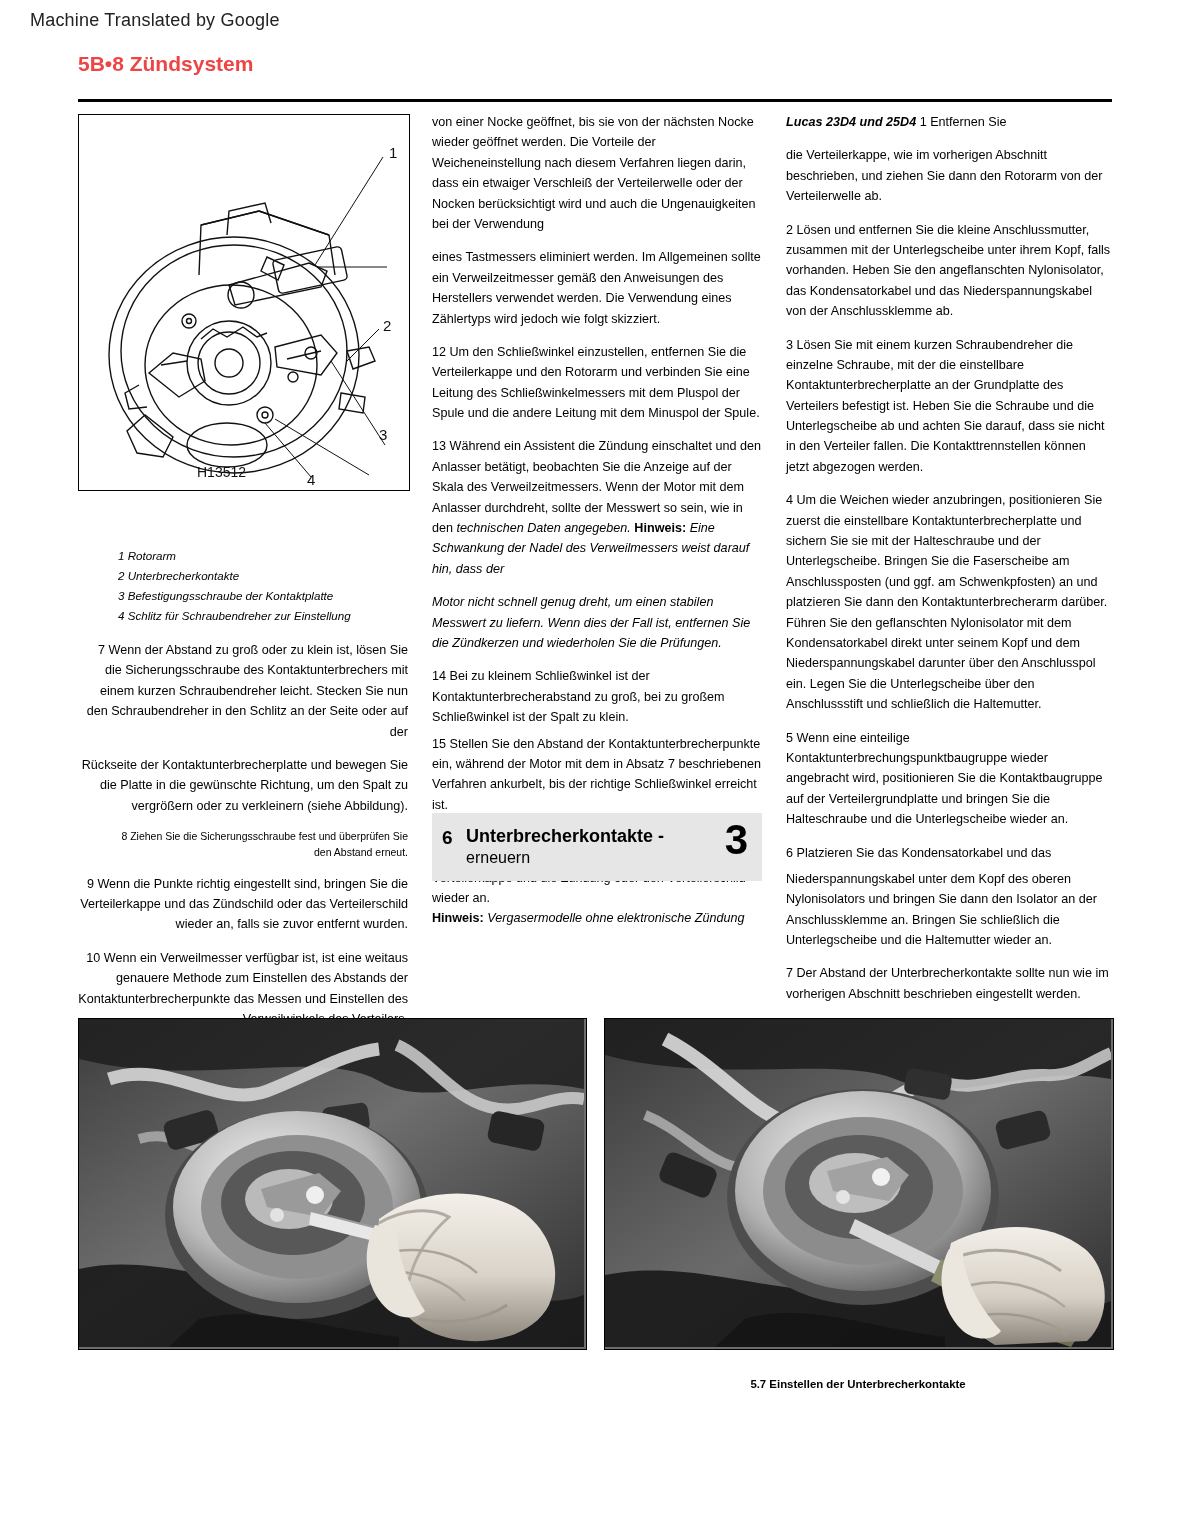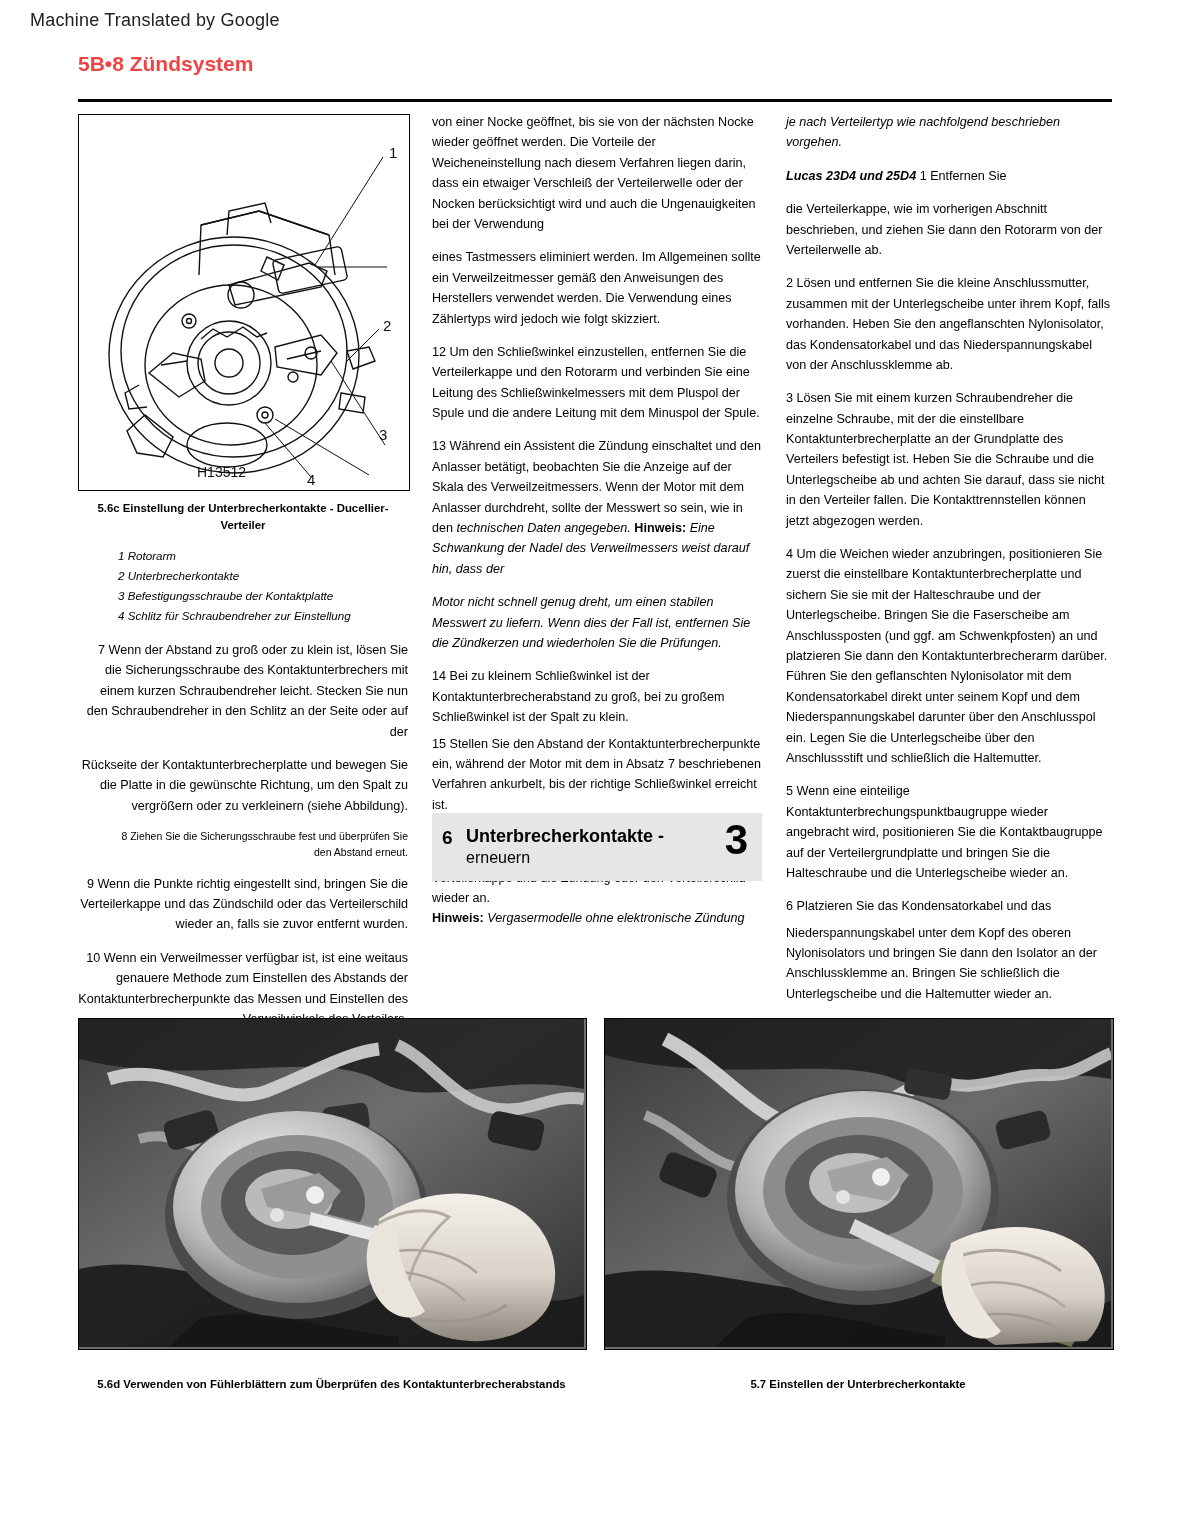--- a/index.html
+++ b/index.html
@@ -236,21 +236,20 @@
         <text x="228" y="370">4</text>
       </g>
       <g stroke="#111" stroke-width="1" fill="none">
         <path d="M236 150 L304 42"></path>
         <path d="M268 246 L300 214"></path>
       </g>
       <text x="118" y="362" font-family="Liberation Sans, sans-serif" font-size="14" fill="#111">H13512</text>
     </svg>
   </div>
 
-  <div class="fig-cap cap-56c">5.6c Einstellung der Unterbrecherkontakte - Ducellier-Verteiler</div>
 
   <div class="legend">
     <div>1 Rotorarm</div>
     <div>2 Unterbrecherkontakte</div>
     <div>3 Befestigungsschraube der Kontaktplatte</div>
     <div>4 Schlitz für Schraubendreher zur Einstellung</div>
   </div>
 
   <div class="col col1" style="top:640px;text-align:right;">
     <p><span>7 Wenn der Abstand zu groß oder zu klein ist, lösen Sie die Sicherungsschraube des Kontaktunterbrechers mit einem kurzen Schraubendreher leicht. Stecken Sie nun den Schraubendreher in den Schlitz an der Seite oder auf der</span></p>
@@ -283,21 +282,20 @@
       <span class="sub">erneuern</span>
     </div>
     <div class="sec-big">3</div>
   </div>
 
   <div class="col col2" style="top:908px;">
     <p><span class="b">Hinweis:</span><span class="i"> Vergasermodelle ohne elektronische Zündung</span></p>
   </div>
 
   <div class="col col3">
-    <p class="i">je nach Verteilertyp wie nachfolgend beschrieben vorgehen.</p>
     <p><span class="b i">Lucas 23D4 und 25D4</span><span> 1 Entfernen Sie</span></p>
     <p>die Verteilerkappe, wie im vorherigen Abschnitt beschrieben, und ziehen Sie dann den Rotorarm von der Verteilerwelle ab.</p>
     <p>2 Lösen und entfernen Sie die kleine Anschlussmutter, zusammen mit der Unterlegscheibe unter ihrem Kopf, falls vorhanden. Heben Sie den angeflanschten Nylonisolator, das Kondensatorkabel und das Niederspannungskabel von der Anschlussklemme ab.</p>
     <p>3 Lösen Sie mit einem kurzen Schraubendreher die einzelne Schraube, mit der die einstellbare Kontaktunterbrecherplatte an der Grundplatte des Verteilers befestigt ist. Heben Sie die Schraube und die Unterlegscheibe ab und achten Sie darauf, dass sie nicht in den Verteiler fallen. Die Kontakttrennstellen können jetzt abgezogen werden.</p>
     <p>4 Um die Weichen wieder anzubringen, positionieren Sie zuerst die einstellbare Kontaktunterbrecherplatte und sichern Sie sie mit der Halteschraube und der Unterlegscheibe. Bringen Sie die Faserscheibe am Anschlussposten (und ggf. am Schwenkpfosten) an und platzieren Sie dann den Kontaktunterbrecherarm darüber. Führen Sie den geflanschten Nylonisolator mit dem Kondensatorkabel direkt unter seinem Kopf und dem Niederspannungskabel darunter über den Anschlusspol ein. Legen Sie die Unterlegscheibe über den Anschlussstift und schließlich die Haltemutter.</p>
     <p>5 Wenn eine einteilige Kontaktunterbrechungspunktbaugruppe wieder angebracht wird, positionieren Sie die Kontaktbaugruppe auf der Verteilergrundplatte und bringen Sie die Halteschraube und die Unterlegscheibe wieder an.</p>
     <p class="tight">6 Platzieren Sie das Kondensatorkabel und das</p>
     <p>Niederspannungskabel unter dem Kopf des oberen Nylonisolators und bringen Sie dann den Isolator an der Anschlussklemme an. Bringen Sie schließlich die Unterlegscheibe und die Haltemutter wieder an.</p>
     <p>7 Der Abstand der Unterbrecherkontakte sollte nun wie im vorherigen Abschnitt beschrieben eingestellt werden.</p>
     <div class="h-lucas">Lucas 45D4 und 59D4</div>
@@ -357,21 +355,20 @@
       <path d="M300 204 C324 190 352 188 370 198 C352 214 336 236 330 262" fill="none" stroke="#b3aca2" stroke-width="3"></path>
       <path d="M340 300 C370 306 404 302 428 286" fill="none" stroke="#9e978d" stroke-width="3"></path>
       <path d="M318 232 C348 228 378 236 398 254" fill="none" stroke="#aaa49a" stroke-width="2.5"></path>
       <path d="M306 254 C336 250 368 262 386 282" fill="none" stroke="#aaa49a" stroke-width="2.5"></path>
 
       <path d="M296 206 C282 232 286 268 306 288 C318 300 336 302 346 292 C330 268 318 236 318 210 Z" fill="#eae5dc"></path>
 
       <path d="M120 300 C180 284 250 312 320 318 L320 328 L90 328 Z" fill="#141414" opacity=".8"></path>
     </svg>
   </div>
-  <div class="fig-cap cap-56d">5.6d Verwenden von Fühlerblättern zum Überprüfen des Kontaktunterbrecherabstands</div>
 
   <div class="photo photo-r">
     <svg width="506" height="328" viewBox="0 0 506 328" xmlns="http://www.w3.org/2000/svg">
       <defs>
         <linearGradient id="bgR" x1="0" y1="0" x2="1" y2="1">
           <stop offset="0%" stop-color="#3a3a3a"></stop>
           <stop offset="50%" stop-color="#6b6b6b"></stop>
           <stop offset="100%" stop-color="#2b2b2b"></stop>
         </linearGradient>
         <radialGradient id="capR" cx="42%" cy="34%" r="70%">

